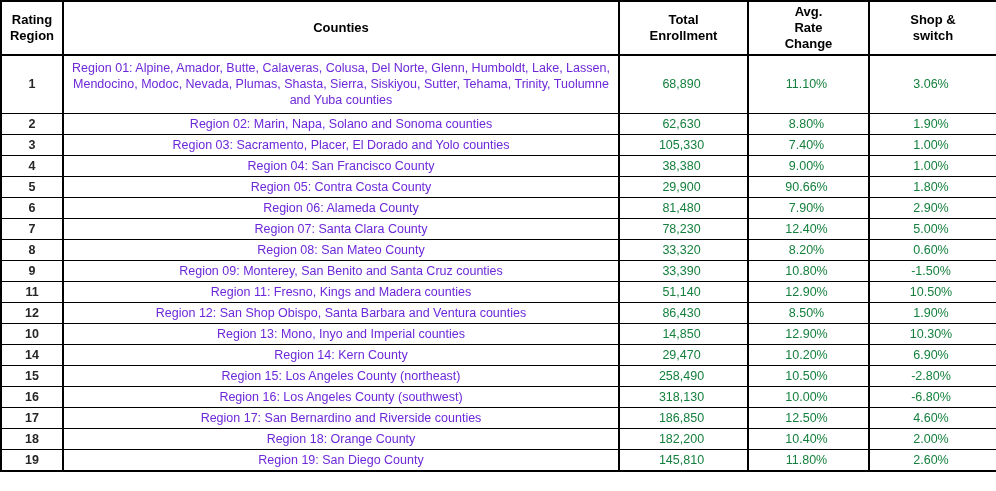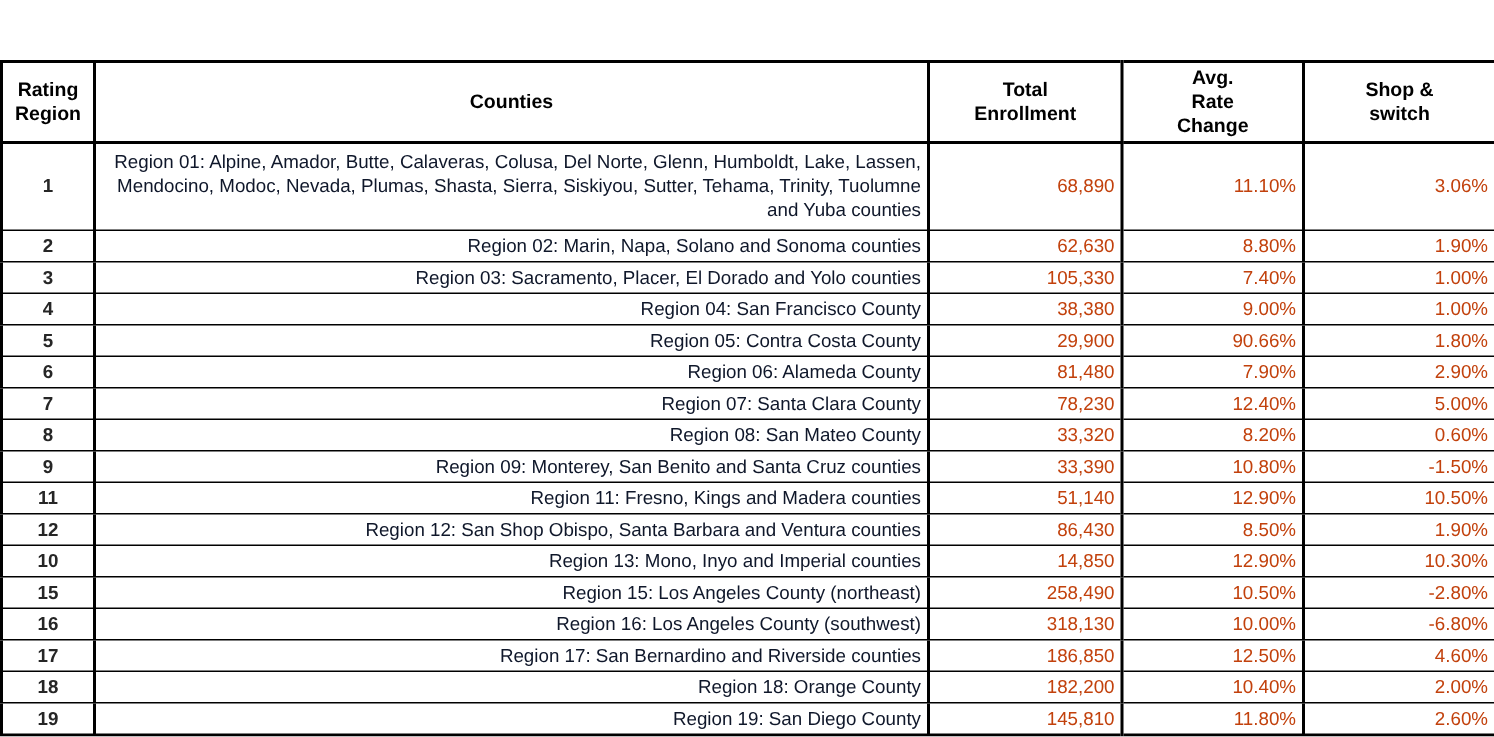--- a/index.html
+++ b/index.html
@@ -2,21 +2,21 @@
 <html><head>
 <meta charset="utf-8">
 <style>
   * { margin: 0; padding: 0; box-sizing: border-box; }
   html, body { background: #ffffff; }
   body {
     width: 996px;
     font-family: "Liberation Sans", sans-serif;
     color: #1a1a1a;
   }
-  .sheet { width: 987px; margin-top: 40px; }
+  .sheet { width: 987px; }
 
   table.rates {
     width: 996px;
     table-layout: fixed;
     border-collapse: collapse;
     border: 2px solid #000;
     font-size: 12.5px;
   }
   col.c-region   { width: 62px; }
   col.c-counties { width: 556px; }
@@ -44,29 +44,29 @@
   }
   tbody tr { height: 18px; }
   tbody tr.multiline { height: 58px; }
 
   td.col-region {
     text-align: center;
     font-weight: bold;
     color: #262626;
   }
   td.col-counties {
-    text-align: right;
+    text-align: center;
     padding: 2px 4px;
     line-height: 16px;
-    color: #0f172a;
+    color: #6d28d9;
   }
   td.col-num {
-    text-align: right;
+    text-align: center;
     padding-right: 4px;
-    color: #c2410c;
+    color: #15803d;
   }
 </style>
 </head>
 <body>
 
 <div class="sheet">
   <table class="rates">
     <colgroup>
       <col class="c-region">
       <col class="c-counties">
@@ -167,20 +167,27 @@
           <td class="col-num">1.90%</td>
         </tr>
         <tr>
           <td class="col-region">10</td>
           <td class="col-counties">Region 13: Mono, Inyo and Imperial counties</td>
           <td class="col-num">14,850</td>
           <td class="col-num">12.90%</td>
           <td class="col-num">10.30%</td>
         </tr>
         <tr>
+          <td class="col-region">14</td>
+          <td class="col-counties">Region 14: Kern County</td>
+          <td class="col-num">29,470</td>
+          <td class="col-num">10.20%</td>
+          <td class="col-num">6.90%</td>
+        </tr>
+        <tr>
           <td class="col-region">15</td>
           <td class="col-counties">Region 15: Los Angeles County (northeast)</td>
           <td class="col-num">258,490</td>
           <td class="col-num">10.50%</td>
           <td class="col-num">-2.80%</td>
         </tr>
         <tr>
           <td class="col-region">16</td>
           <td class="col-counties">Region 16: Los Angeles County (southwest)</td>
           <td class="col-num">318,130</td>

